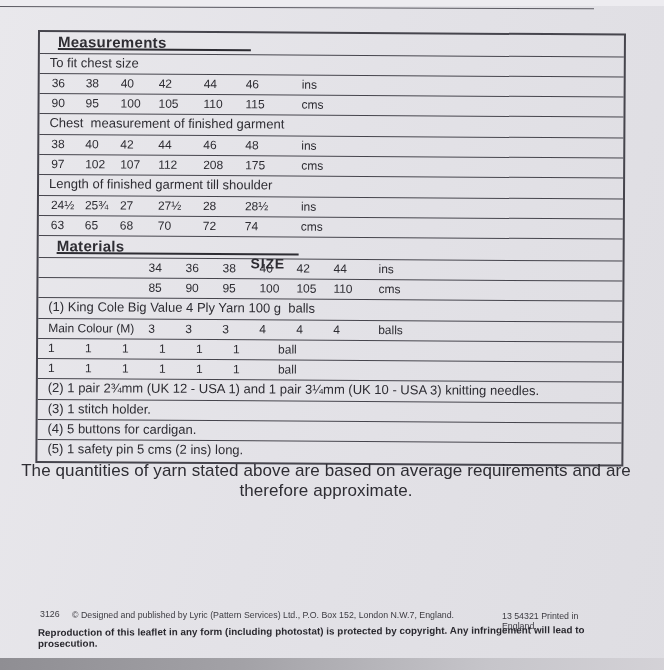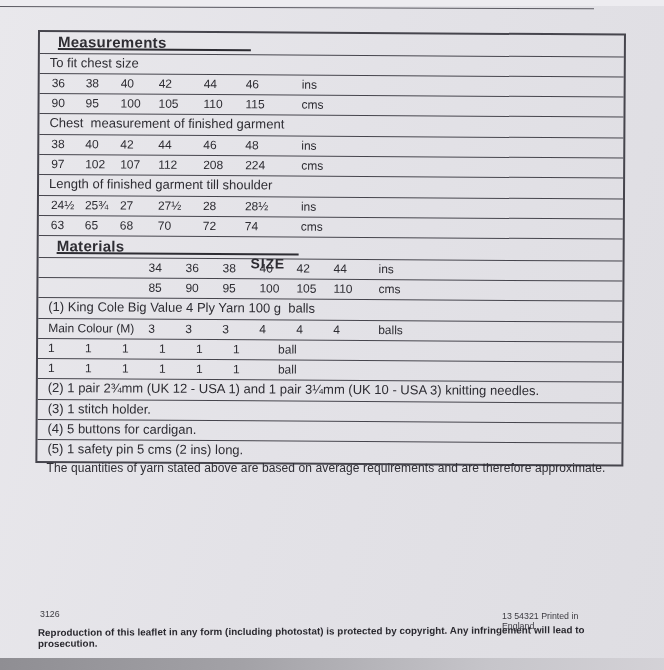--- a/index.html
+++ b/index.html
@@ -35,21 +35,21 @@
   .sizes-row .s-cell:nth-child(4){width:45px;}
   .sizes-row .s-cell:nth-child(5){width:42px;}
   .sizes-row .s-cell:nth-child(6){width:48px;}
   .sizes-row .s-unit{margin-left:8px;}
   .msizes-row{display:flex;padding-left:10px;}
   .m-label{width:100px;font-size:12px;}
   .m-cell{width:37px;}
   .m-unit{margin-left:8px;}
   
   .footnote{position:absolute;top:461px;left:0;width:652px;text-align:center;
-    font-size:12px;letter-spacing:0.1px;}
+    font-size:17px;letter-spacing:0.1px;}
   .footer-line1{position:absolute;top:609px;left:0;width:592px;height:14px;
     font-size:8.8px;color:#3c3b41;}
   .f-code{position:absolute;left:40px;top:0;}
   .f-pub{position:absolute;left:72px;top:1px;}
   .f-printed{position:absolute;left:502px;top:1.5px;}
   .footer-line2{position:absolute;top:627px;left:38px;width:580px;font-weight:bold;
     font-size:9.8px;letter-spacing:0.05px;color:#2a292f;
     transform:rotate(-0.3deg);transform-origin:0 50%;}
   .bottom-band{position:absolute;bottom:0;left:0;width:100%;height:12px;
     background:linear-gradient(90deg,#8f8e93 0%,#a3a2a7 35%,#c6c5ca 70%,#d6d4d9 100%);}
@@ -93,21 +93,21 @@
         <span class="s-cell">46</span>
         <span class="s-cell">48</span>
         <span class="s-unit">ins</span>
       </div>
       <div class="trow sizes-row">
         <span class="s-cell">97</span>
         <span class="s-cell">102</span>
         <span class="s-cell">107</span>
         <span class="s-cell">112</span>
         <span class="s-cell">208</span>
-        <span class="s-cell">224</span>
+        <span class="s-cell">175</span>
         <span class="s-unit">cms</span>
       </div>
       <div class="trow text-row"><span class="t-text">Length of finished garment till shoulder</span></div>
       <div class="trow sizes-row">
         <span class="s-cell">24½</span>
         <span class="s-cell">25¾</span>
         <span class="s-cell">27</span>
         <span class="s-cell">27½</span>
         <span class="s-cell">28</span>
         <span class="s-cell">28½</span>
@@ -175,19 +175,20 @@
       <div class="trow text-row"><span class="t-text">(2) 1 pair 2¾mm (UK 12 - USA 1) and 1 pair 3¼mm (UK 10 - USA 3) knitting needles.</span></div>
       <div class="trow text-row"><span class="t-text">(3) 1 stitch holder.</span></div>
       <div class="trow text-row"><span class="t-text">(4) 5 buttons for cardigan.</span></div>
       <div class="trow text-row"><span class="t-text">(5) 1 safety pin 5 cms (2 ins) long.</span></div>
     </div>
 
   <div class="footnote">The quantities of yarn stated above are based on average requirements and are therefore approximate.</div>
 
   <div class="footer-line1">
     <span class="f-code">3126</span>
+    <span class="f-pub">© Designed and published by Lyric (Pattern Services) Ltd., P.O. Box 152, London N.W.7, England.</span>
     <span class="f-printed">13 54321 Printed in England.</span>
   </div>
   <div class="footer-line2">Reproduction of this leaflet in any form (including photostat) is protected by copyright. Any infringement will lead to prosecution.</div>
 
   <div class="right-shade"></div>
   <div class="bottom-band"></div>
 </div>
 
 </body></html>

